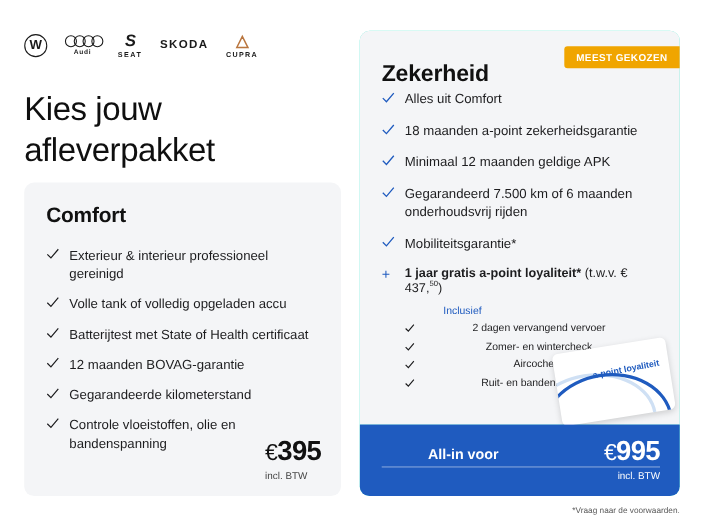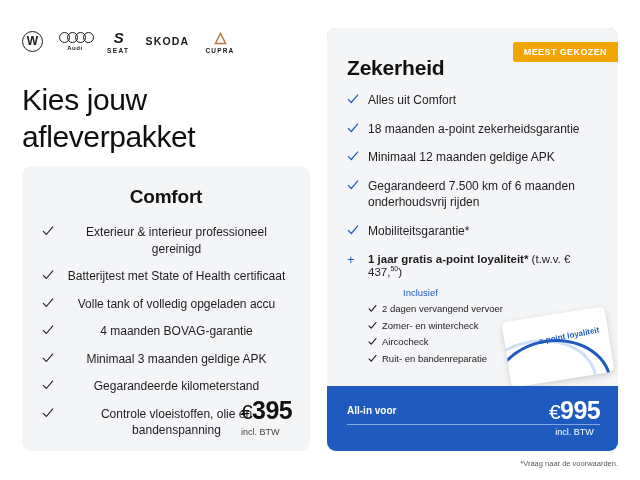--- a/index.html
+++ b/index.html
@@ -98,21 +98,21 @@
     background: #5eead4;
   }
 
   .card-title {
     font-size: 19px;
     font-weight: 700;
     color: #111;
     letter-spacing: -0.2px;
   }
 
-  .left-body { padding: 20px 20px 0 20px; text-align: center; }
+  .left-body { padding: 20px 20px 0 20px; }
   .left-title { margin-bottom: 16px; }
 
   ul.checks { list-style: none; }
   ul.checks li {
     position: relative;
     padding-left: 21px;
     font-size: 12px;
     line-height: 1.38;
     color: #1d1d1f;
     margin-bottom: 11px;
@@ -157,21 +157,21 @@
     right: 0; top: 14px;
     background: #f0a500;
     color: #ffffff;
     font-size: 9px;
     font-weight: 700;
     letter-spacing: .4px;
     padding: 5px 11px 5px 11px;
     border-top-left-radius: 3px;
     border-bottom-left-radius: 3px;
   }
-  .right-title { margin-bottom: 12px; font-size: 21px; }
+  .right-title { margin-bottom: 2px; font-size: 21px; }
 
   ul.checks.blue li { margin-bottom: 12px; }
 
   .bonus {
     position: relative;
     margin-top: 14px;
     padding-left: 21px;
     font-size: 11.5px;
     color: #1d1d1f;
   }
@@ -199,20 +199,21 @@
     list-style: none;
     margin-left: 21px;
   }
   ul.mini li {
     position: relative;
     padding-left: 14px;
     font-size: 9.5px;
     line-height: 1.32;
     color: #1d1d1f;
     margin-bottom: 4px;
+    text-align: center;
   }
   ul.mini li .tick {
     position: absolute; left: 0; top: 1px;
     width: 9px; height: 9px;
   }
 
   
   .loyalty {
     position: absolute;
     right: 8px; bottom: 6px;
@@ -256,26 +257,27 @@
     background: #1f5bbf;
     padding: 12px 18px 0 20px;
   }
   .allin-row {
     display: flex;
     align-items: flex-start;
     justify-content: space-between;
   }
   .allin-label {
     color: #ffffff;
-    font-size: 10px;
+    font-size: 13px;
     font-weight: 700;
     padding-top: 7px;
+    margin-left: 42px;
   }
   .allin-price {
-    text-align: center;
+    text-align: right;
     color: #ffffff;
   }
   .allin-price .p {
     font-size: 25px;
     font-weight: 700;
     letter-spacing: -0.6px;
     line-height: 1;
   }
   .allin-price .p .cur { font-weight: 400; font-size: 21px; }
   .allin-price .sub { font-size: 9px; margin-top: 4px; }
@@ -337,45 +339,37 @@
               </svg>
             </span>
           <span>Exterieur &amp; interieur professioneel gereinigd</span>
         </li>
         <li>
           <span class="tick">
               <svg width="12" height="12" viewBox="0 0 12 12">
                 <path d="M1 6.2 L4.3 9.5 L11 1.6" fill="none" stroke="#1d1d1f" stroke-width="1.1"></path>
               </svg>
             </span>
+          <span>Volle tank of volledig opgeladen accu</span>
+        </li>
+        <li>
+          <span class="tick">
+              <svg width="12" height="12" viewBox="0 0 12 12">
+                <path d="M1 6.2 L4.3 9.5 L11 1.6" fill="none" stroke="#1d1d1f" stroke-width="1.1"></path>
+              </svg>
+            </span>
           <span>Batterijtest met State of Health certificaat</span>
         </li>
         <li>
           <span class="tick">
               <svg width="12" height="12" viewBox="0 0 12 12">
                 <path d="M1 6.2 L4.3 9.5 L11 1.6" fill="none" stroke="#1d1d1f" stroke-width="1.1"></path>
               </svg>
             </span>
-          <span>Volle tank of volledig opgeladen accu</span>
-        </li>
-        <li>
-          <span class="tick">
-              <svg width="12" height="12" viewBox="0 0 12 12">
-                <path d="M1 6.2 L4.3 9.5 L11 1.6" fill="none" stroke="#1d1d1f" stroke-width="1.1"></path>
-              </svg>
-            </span>
-          <span>4 maanden BOVAG-garantie</span>
-        </li>
-        <li>
-          <span class="tick">
-              <svg width="12" height="12" viewBox="0 0 12 12">
-                <path d="M1 6.2 L4.3 9.5 L11 1.6" fill="none" stroke="#1d1d1f" stroke-width="1.1"></path>
-              </svg>
-            </span>
-          <span>Minimaal 3 maanden geldige APK</span>
+          <span>12 maanden BOVAG-garantie</span>
         </li>
         <li>
           <span class="tick">
               <svg width="12" height="12" viewBox="0 0 12 12">
                 <path d="M1 6.2 L4.3 9.5 L11 1.6" fill="none" stroke="#1d1d1f" stroke-width="1.1"></path>
               </svg>
             </span>
           <span>Gegarandeerde kilometerstand</span>
         </li>
         <li>

